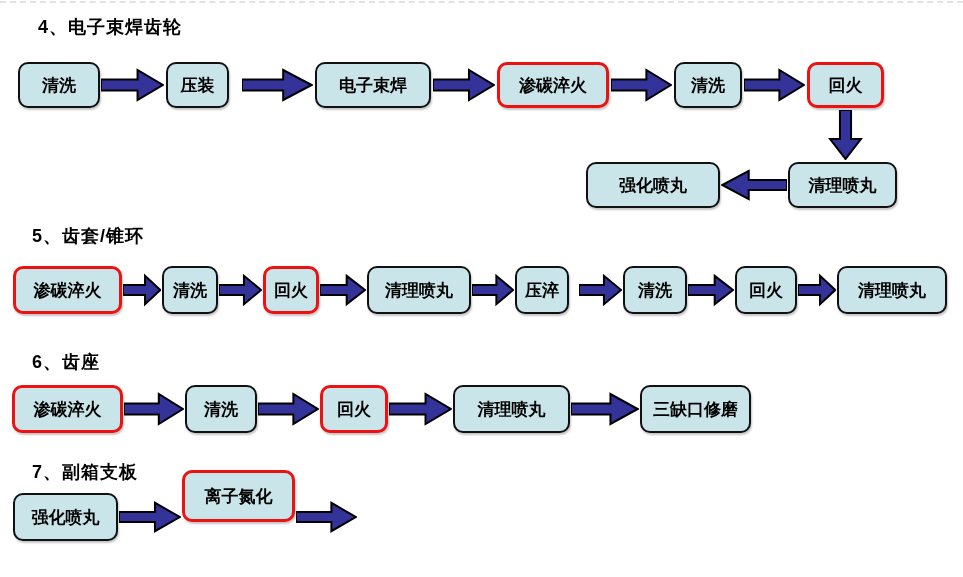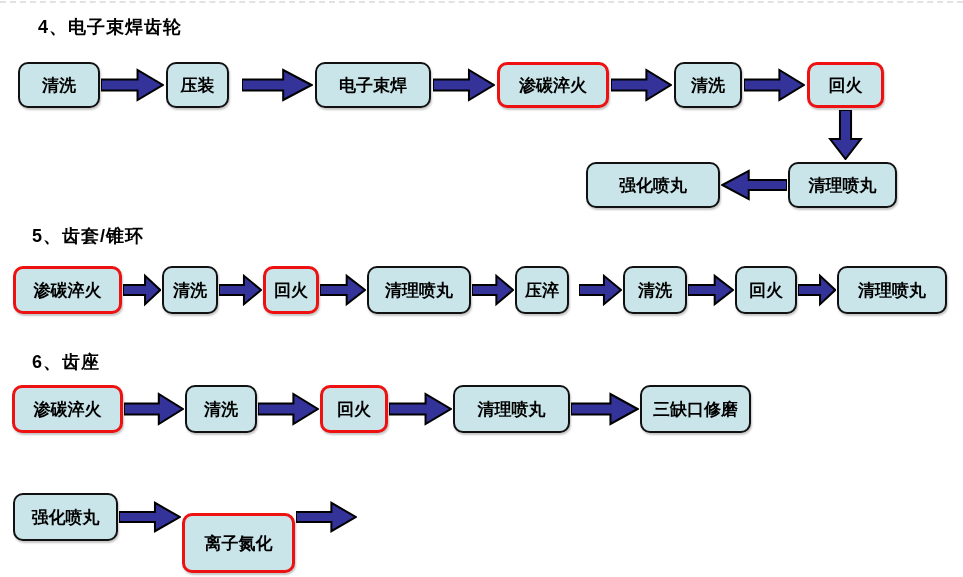--- a/index.html
+++ b/index.html
@@ -135,22 +135,23 @@
   <div class="node hl" style="left:320px;top:385px;width:68px;height:48px">回火</div>
   <svg class="arrow" style="left:389px;top:391px;width:63px;height:36px" viewBox="0 0 100 60" preserveAspectRatio="none">
       <polygon points="0,21 58,21 58,5 98,30 58,55 58,39 0,39" vector-effect="non-scaling-stroke"></polygon>
     </svg>
   <div class="node" style="left:453px;top:385px;width:117px;height:48px">清理喷丸</div>
   <svg class="arrow" style="left:571px;top:391px;width:68px;height:36px" viewBox="0 0 100 60" preserveAspectRatio="none">
       <polygon points="0,21 58,21 58,5 98,30 58,55 58,39 0,39" vector-effect="non-scaling-stroke"></polygon>
     </svg>
   <div class="node" style="left:640px;top:385px;width:111px;height:48px">三缺口修磨</div>
 
+  <div class="sec-title" style="left:32px;top:460px">7、副箱支板</div>
 
   <div class="node" style="left:13px;top:493px;width:105px;height:48px">强化喷丸</div>
   <svg class="arrow" style="left:119px;top:500px;width:62px;height:34px" viewBox="0 0 100 60" preserveAspectRatio="none">
       <polygon points="0,21 58,21 58,5 98,30 58,55 58,39 0,39" vector-effect="non-scaling-stroke"></polygon>
     </svg>
-  <div class="node hl" style="left:182px;top:513px;width:113px;height:60px">离子氮化</div>
+  <div class="node hl" style="left:182px;top:470px;width:113px;height:52px">离子氮化</div>
   <svg class="arrow" style="left:296px;top:500px;width:61px;height:34px" viewBox="0 0 100 60" preserveAspectRatio="none">
       <polygon points="0,21 58,21 58,5 98,30 58,55 58,39 0,39" vector-effect="non-scaling-stroke"></polygon>
     </svg>
 </div>
 
 </body></html>

